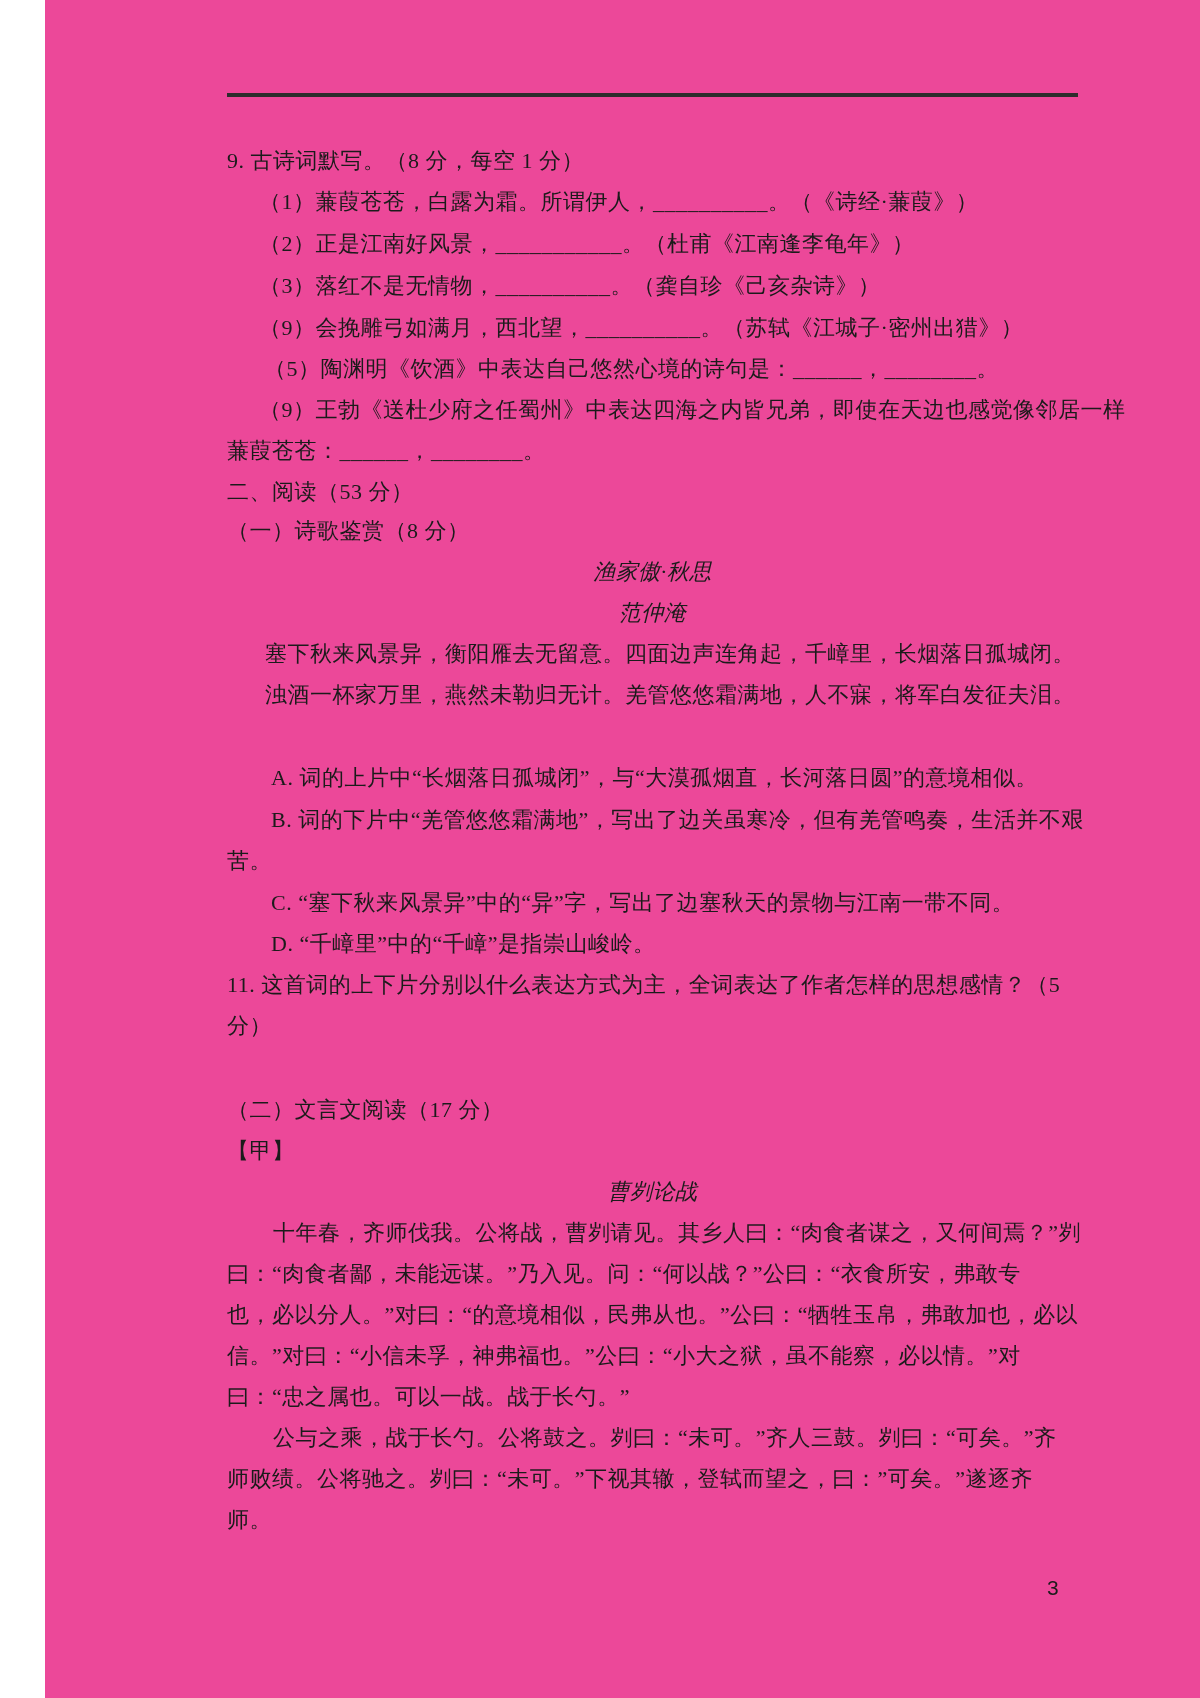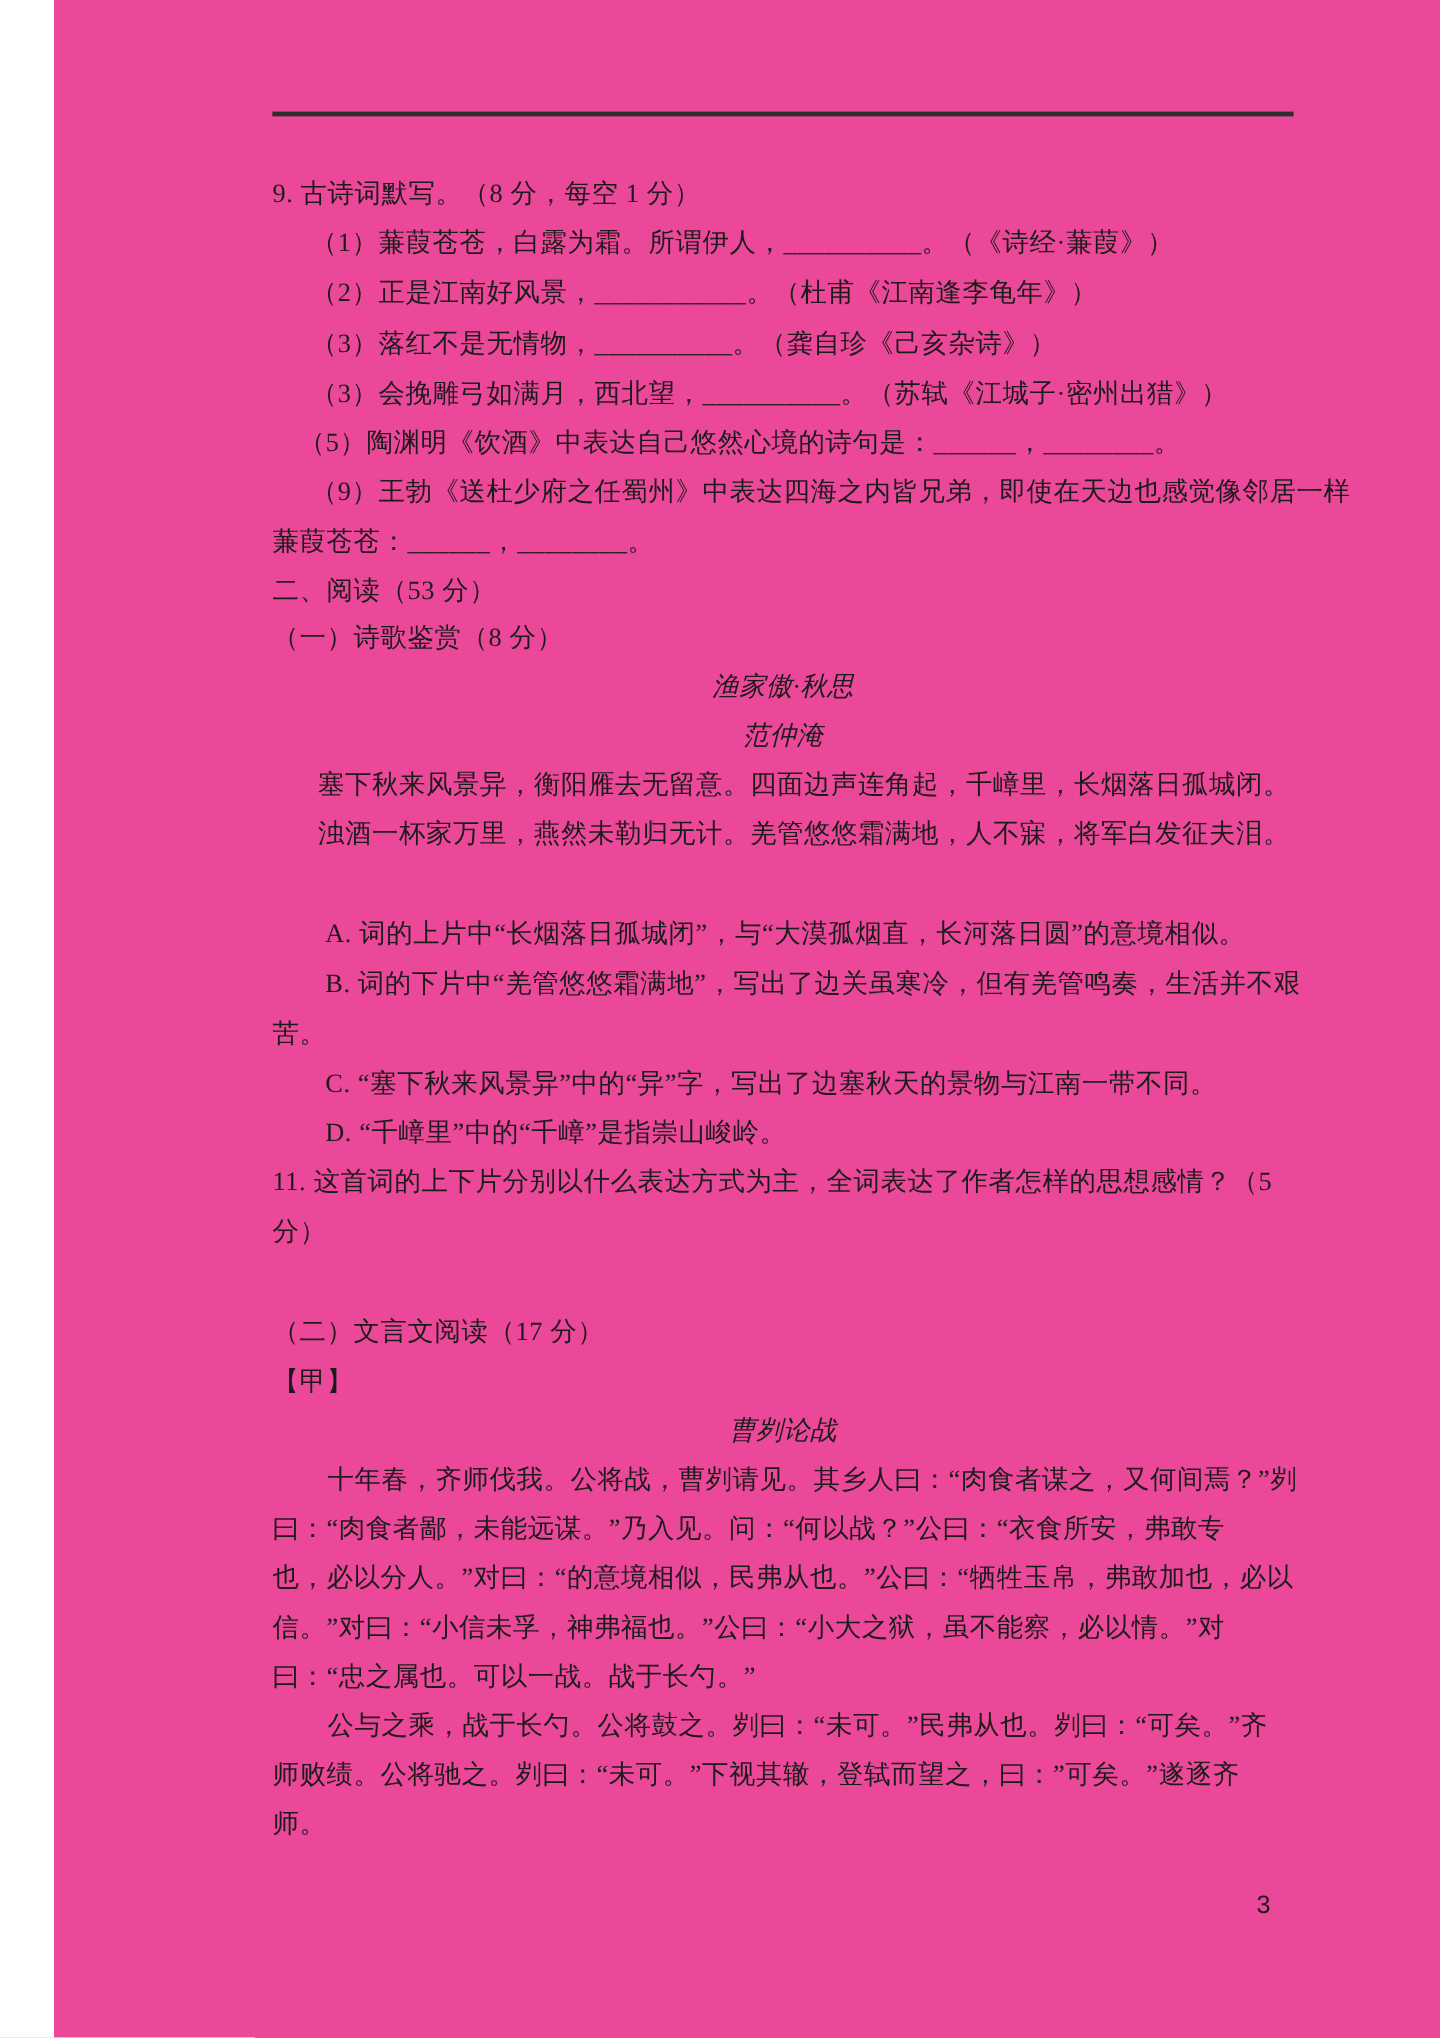--- a/index.html
+++ b/index.html
@@ -47,22 +47,22 @@
 <body>
 
 <div class="page">
 
   <div class="rule"></div>
 
   <div class="ln" style="top:147px;left:182px">9. 古诗词默写。（8 分，每空 1 分）</div>
   <div class="ln" style="top:188px;left:214px">（1）蒹葭苍苍，白露为霜。所谓伊人，__________。（《诗经·蒹葭》）</div>
   <div class="ln" style="top:230px;left:214px">（2）正是江南好风景，___________。（杜甫《江南逢李龟年》）</div>
   <div class="ln" style="top:272px;left:214px">（3）落红不是无情物，__________。（龚自珍《己亥杂诗》）</div>
-  <div class="ln" style="top:314px;left:214px">（3）会挽雕弓如满月，西北望，__________。（苏轼《江城子·密州出猎》）</div>
-  <div class="ln" style="top:355px;left:204px">（5）陶渊明《饮酒》中表达自己悠然心境的诗句是：______，________。</div>
+  <div class="ln" style="top:314px;left:214px">（9）会挽雕弓如满月，西北望，__________。（苏轼《江城子·密州出猎》）</div>
+  <div class="ln" style="top:355px;left:219px">（5）陶渊明《饮酒》中表达自己悠然心境的诗句是：______，________。</div>
   <div class="ln" style="top:396px;left:214px">（9）王勃《送杜少府之任蜀州》中表达四海之内皆兄弟，即使在天边也感觉像邻居一样</div>
   <div class="ln" style="top:437px;left:182px">蒹葭苍苍：______，________。</div>
   <div class="ln" style="top:478px;left:182px">二、阅读（53 分）</div>
   <div class="ln" style="top:517px;left:182px">（一）诗歌鉴赏（8 分）</div>
   <div class="ln center" style="top:558px">渔家傲·秋思</div>
   <div class="ln center" style="top:599px">范仲淹</div>
   <div class="ln" style="top:640px;left:220px">塞下秋来风景异，衡阳雁去无留意。四面边声连角起，千嶂里，长烟落日孤城闭。</div>
   <div class="ln" style="top:681px;left:220px">浊酒一杯家万里，燕然未勒归无计。羌管悠悠霜满地，人不寐，将军白发征夫泪。</div>
   <div class="ln" style="top:764px;left:226px">A. 词的上片中“长烟落日孤城闭”，与“大漠孤烟直，长河落日圆”的意境相似。</div>
   <div class="ln" style="top:806px;left:226px">B. 词的下片中“羌管悠悠霜满地”，写出了边关虽寒冷，但有羌管鸣奏，生活并不艰</div>
@@ -72,19 +72,19 @@
   <div class="ln" style="top:971px;left:182px">11. 这首词的上下片分别以什么表达方式为主，全词表达了作者怎样的思想感情？（5</div>
   <div class="ln" style="top:1012px;left:182px">分）</div>
   <div class="ln" style="top:1096px;left:182px">（二）文言文阅读（17 分）</div>
   <div class="ln" style="top:1137px;left:182px">【甲】</div>
   <div class="ln center" style="top:1178px">曹刿论战</div>
   <div class="ln" style="top:1219px;left:228px">十年春，齐师伐我。公将战，曹刿请见。其乡人曰：“肉食者谋之，又何间焉？”刿</div>
   <div class="ln" style="top:1260px;left:182px">曰：“肉食者鄙，未能远谋。”乃入见。问：“何以战？”公曰：“衣食所安，弗敢专</div>
   <div class="ln" style="top:1301px;left:182px">也，必以分人。”对曰：“的意境相似，民弗从也。”公曰：“牺牲玉帛，弗敢加也，必以</div>
   <div class="ln" style="top:1342px;left:182px">信。”对曰：“小信未孚，神弗福也。”公曰：“小大之狱，虽不能察，必以情。”对</div>
   <div class="ln" style="top:1383px;left:182px">曰：“忠之属也。可以一战。战于长勺。”</div>
-  <div class="ln" style="top:1424px;left:228px">公与之乘，战于长勺。公将鼓之。刿曰：“未可。”民弗从也。刿曰：“可矣。”齐</div>
+  <div class="ln" style="top:1424px;left:228px">公与之乘，战于长勺。公将鼓之。刿曰：“未可。”齐人三鼓。刿曰：“可矣。”齐</div>
   <div class="ln" style="top:1465px;left:182px">师败绩。公将驰之。刿曰：“未可。”下视其辙，登轼而望之，曰：”可矣。”遂逐齐</div>
   <div class="ln" style="top:1506px;left:182px">师。</div>
 
   <div class="pagenum">3</div>
 
 </div>
 
 </body></html>

